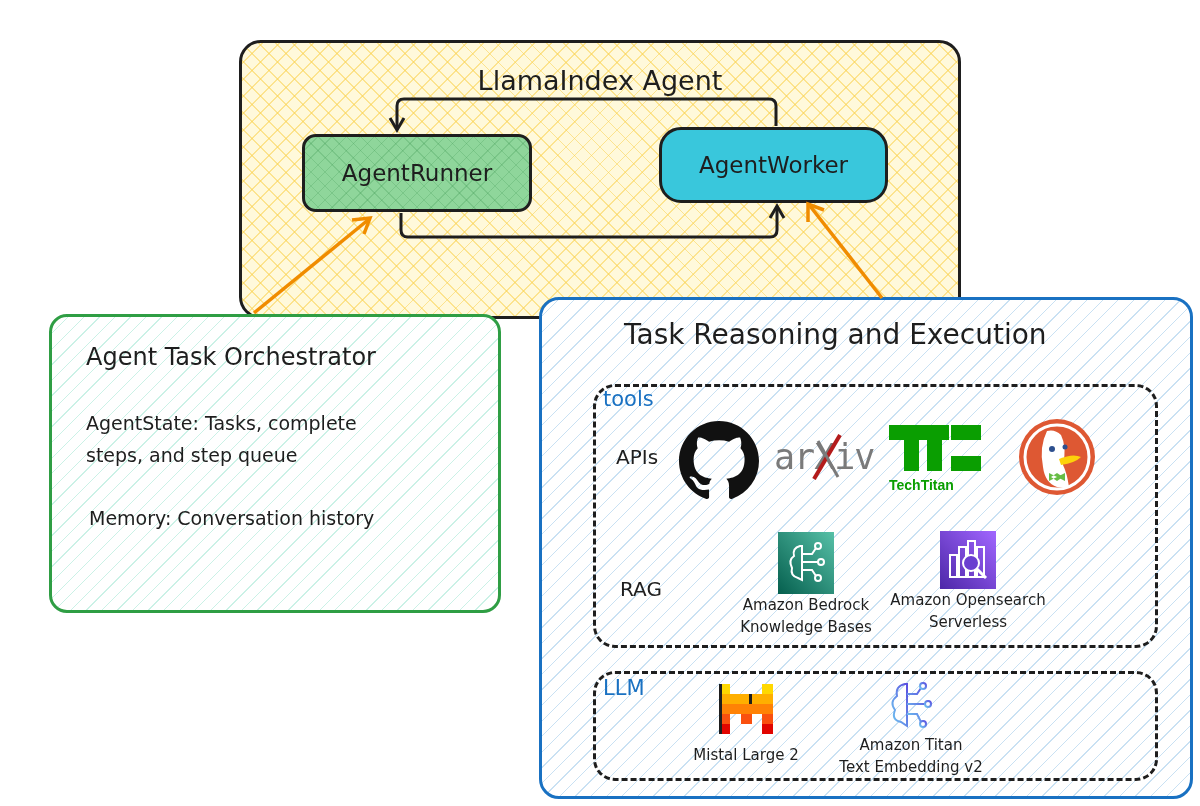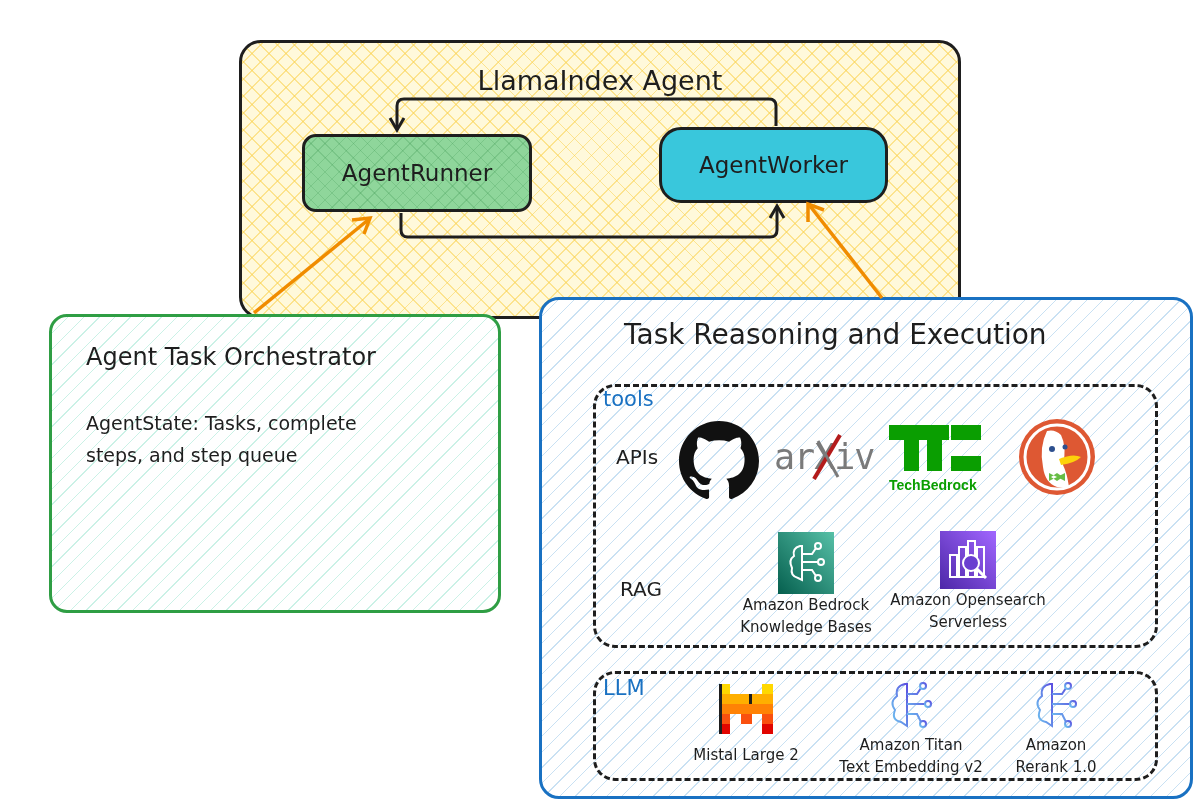--- a/index.html
+++ b/index.html
@@ -63,20 +63,21 @@
 <div id="runner" class="box">
   <div class="node-label">AgentRunner</div>
 </div>
 <div id="worker" class="box">
   <div class="node-label">AgentWorker</div>
 </div>
 
 <div id="orch" class="box">
   <div id="orch-title" class="abs">Agent Task Orchestrator</div>
   <div id="orch-state" class="abs">AgentState: Tasks, complete steps, and step queue</div>
+  <div id="orch-memory" class="abs">Memory: Conversation history</div>
 </div>
 
 <div id="task" class="box">
   <div id="task-title" class="abs">Task Reasoning and Execution</div>
 
   <div id="tools-box" class="box">
     <div class="abs group-label" style="left:7px;top:0px;">tools</div>
     <div class="abs row-label" style="left:20px;top:58px;">APIs</div>
 
     <svg class="abs" style="left:83px;top:34px;" width="80" height="80" viewBox="0 0 16 16">
@@ -93,21 +94,21 @@
 
     <div class="abs" style="left:293px;top:38px;width:92px;height:70px;">
       <svg width="92" height="46">
         <rect x="0" y="0" width="60" height="15" fill="#0a9e01"></rect>
         <rect x="15" y="15" width="15" height="31" fill="#0a9e01"></rect>
         <rect x="38" y="15" width="15" height="31" fill="#0a9e01"></rect>
         <rect x="62" y="0" width="30" height="15" fill="#0a9e01"></rect>
         <rect x="62" y="31" width="30" height="15" fill="#0a9e01"></rect>
       </svg>
       <div style="font-family:'Liberation Sans',sans-serif;font-weight:bold;font-size:14px;margin-top:2px;white-space:nowrap;">
-        <span style="color:#0a9e01">Tech</span><span style="color:#0a9e01">Bedrock</span>
+        <span style="color:#0a9e01">Tech</span><span style="color:#0a9e01">Titan</span>
       </div>
     </div>
 
     <svg class="abs" style="left:421px;top:30px;" width="80" height="80" viewBox="0 0 80 80">
       <circle cx="40" cy="40" r="38" fill="#de5833"></circle>
       <circle cx="40" cy="40" r="32" fill="none" stroke="#ffffff" stroke-width="3"></circle>
       <path d="M30 14 Q22 30 26 50 Q28 66 40 70 L52 70 Q50 56 46 48 Q50 30 44 18 Q38 12 30 14Z" fill="#ffffff"></path>
       <circle cx="35" cy="32" r="3" fill="#2d4f8e"></circle>
       <circle cx="48" cy="30" r="2.5" fill="#2d4f8e"></circle>
       <path d="M42 42 Q56 36 64 40 Q58 46 44 48Z" fill="#fdd20a"></path>
@@ -187,37 +188,20 @@
         <path d="M20 6 Q10 8 12 18 Q4 24 10 32 Q6 42 16 44 L22 48 L22 6Z" fill="none" stroke="url(#gt)" stroke-width="2"></path>
         <path d="M22 16 L32 16 L36 10 M22 26 L40 26 M22 36 L32 36 L36 44" fill="none" stroke="url(#gt)" stroke-width="2"></path>
         <circle cx="38" cy="8" r="3" fill="none" stroke="url(#gt)" stroke-width="2"></circle>
         <circle cx="43" cy="26" r="3" fill="none" stroke="url(#gt)" stroke-width="2"></circle>
         <circle cx="38" cy="46" r="3" fill="none" stroke="url(#gt)" stroke-width="2"></circle>
       </svg>
       <div class="caption">Amazon Titan</div>
       <div class="caption">Text Embedding v2</div>
     </div>
 
-    <div class="abs" style="left:400px;top:4px;width:120px;">
-      <svg style="display:block;margin:0 auto;" width="52" height="56" viewBox="0 0 52 56">
-        <defs>
-            <linearGradient id="gr" x1="0" y1="1" x2="1" y2="0">
-              <stop offset="0" stop-color="#6ec6f0"></stop>
-              <stop offset="1" stop-color="#5a4fe0"></stop>
-            </linearGradient>
-          </defs>
-        <path d="M20 6 Q10 8 12 18 Q4 24 10 32 Q6 42 16 44 L22 48 L22 6Z" fill="none" stroke="url(#gr)" stroke-width="2"></path>
-        <path d="M22 16 L32 16 L36 10 M22 26 L40 26 M22 36 L32 36 L36 44" fill="none" stroke="url(#gr)" stroke-width="2"></path>
-        <circle cx="38" cy="8" r="3" fill="none" stroke="url(#gr)" stroke-width="2"></circle>
-        <circle cx="43" cy="26" r="3" fill="none" stroke="url(#gr)" stroke-width="2"></circle>
-        <circle cx="38" cy="46" r="3" fill="none" stroke="url(#gr)" stroke-width="2"></circle>
-      </svg>
-      <div class="caption">Amazon</div>
-      <div class="caption">Rerank 1.0</div>
-    </div>
   </div>
 </div>
 
 <svg class="overlay" width="1200" height="806">
   <g>
     <line x1="254" y1="313" x2="368" y2="220" stroke="#f08c00" stroke-width="3.5"></line>
     <path d="M352 220 L370 218 L364 234" fill="none" stroke="#f08c00" stroke-width="3.5"></path>
   </g>
   <g>
     <line x1="882" y1="298" x2="810" y2="206" stroke="#f08c00" stroke-width="3.5"></line>

